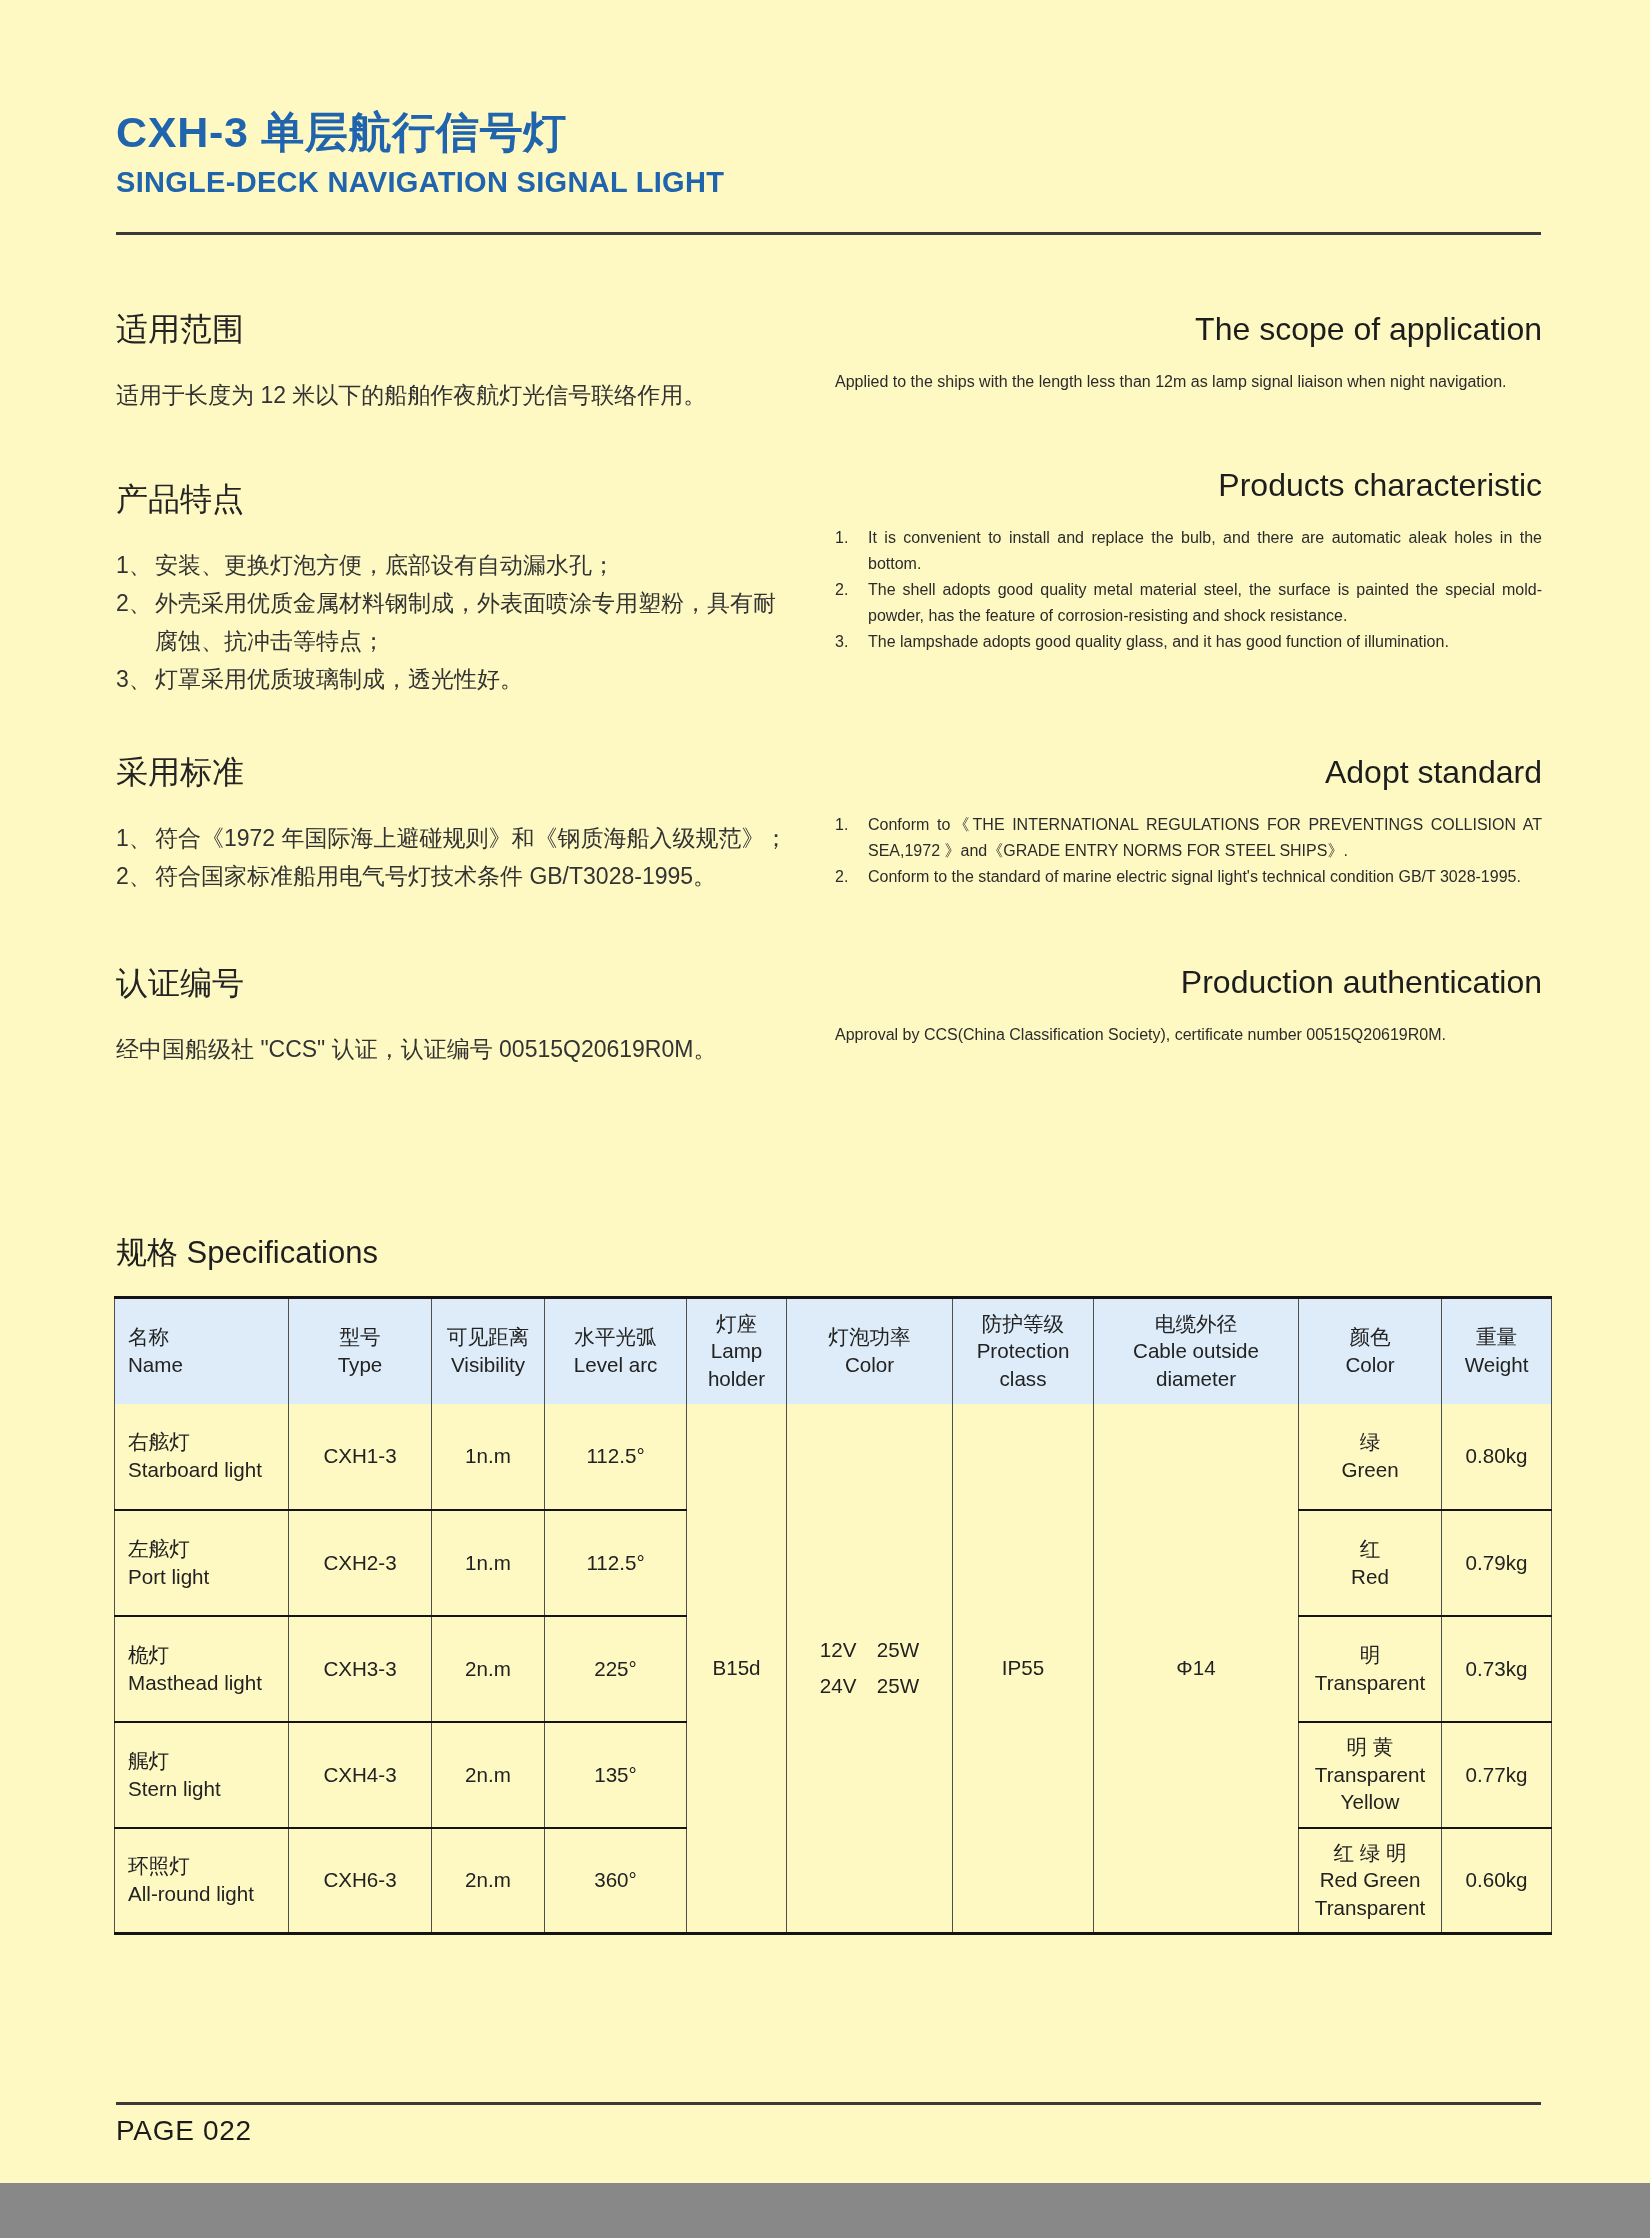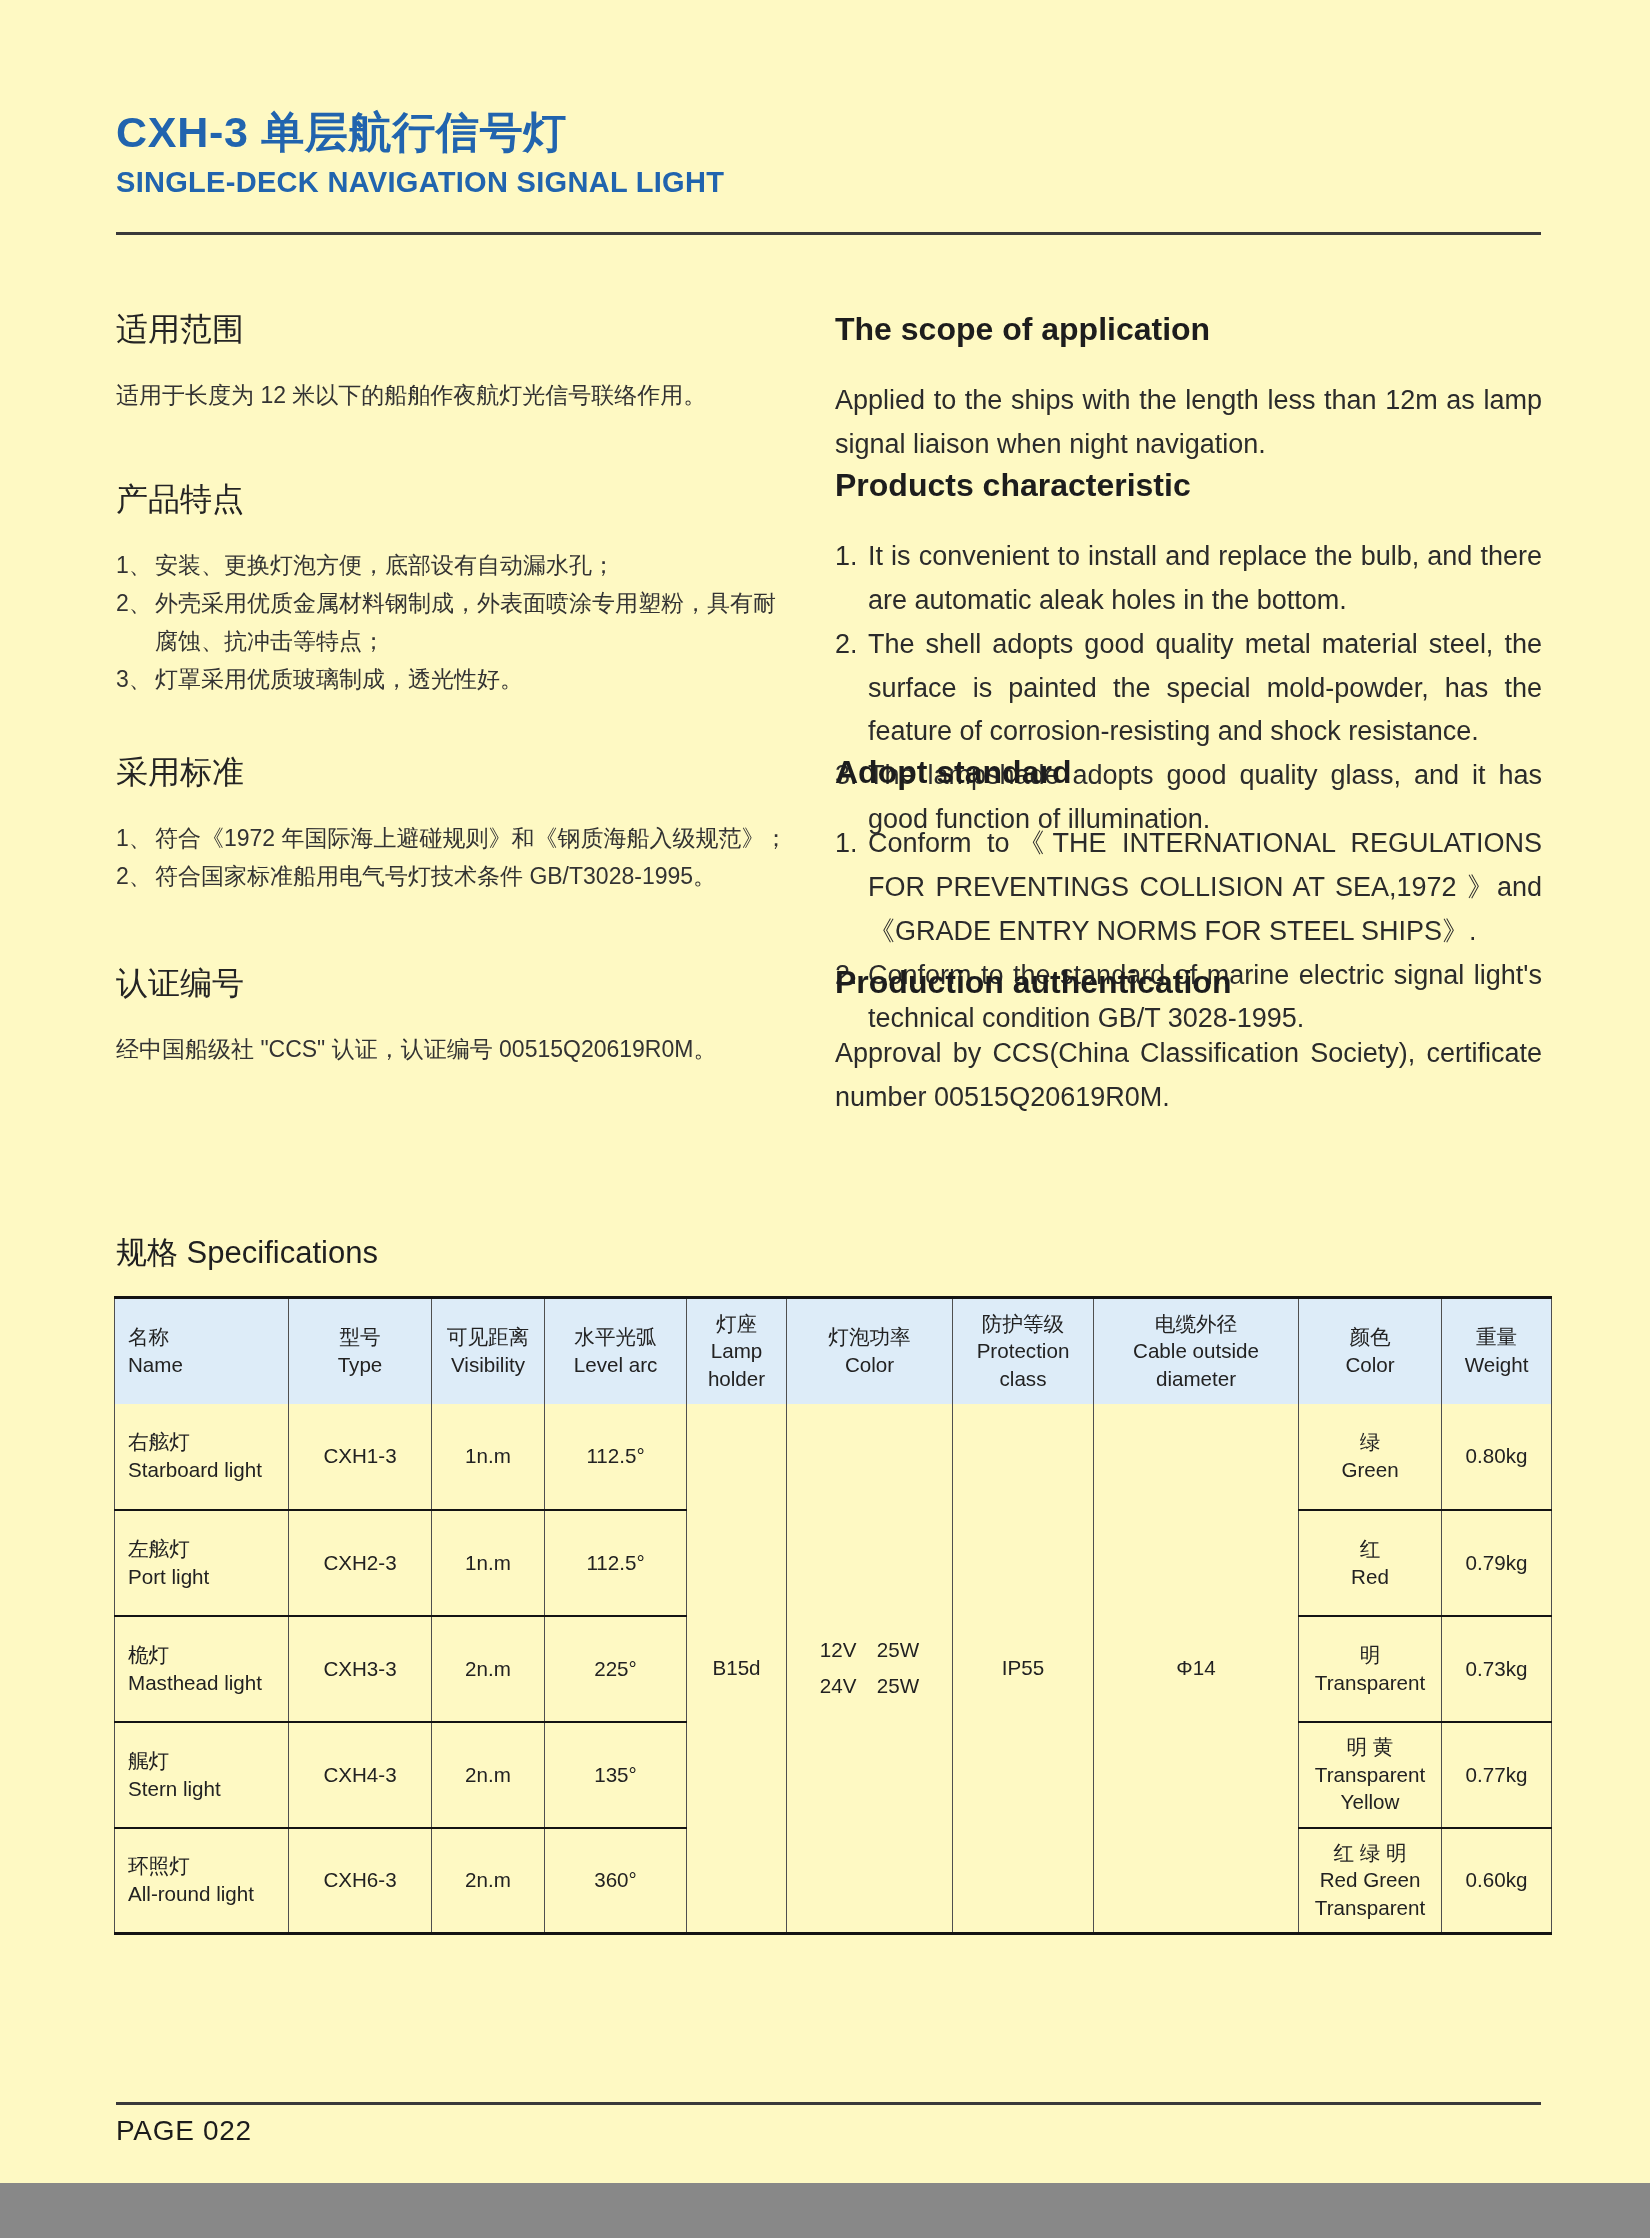--- a/index.html
+++ b/index.html
@@ -14,23 +14,23 @@
   
   .title-zh{position:absolute;left:116px;top:108px;font-size:43px;font-weight:700;color:var(--accent);line-height:1.15;letter-spacing:0.7px;}
   .title-en{position:absolute;left:116px;top:166px;font-size:29px;font-weight:600;color:var(--accent);letter-spacing:0.3px;}
   .rule{position:absolute;left:116px;width:1425px;height:2.7px;background:#3a3a3a;}
   .rule.top{top:232px;}
   .rule.bottom{top:2102px;}
   
   .zh-col{position:absolute;left:116px;width:672px;}
   .en-col{position:absolute;left:835px;width:707px;}
   .h-zh{font-size:32px;font-weight:500;color:#242424;line-height:1.2;margin:0;}
-  .h-en{font-size:32px;font-weight:700;color:#1d1d1d;line-height:1.2;margin:0;}
+  .h-en{font-size:32px;font-weight:400;color:#1d1d1d;line-height:1.2;margin:0;text-align:right;}
   .body-zh{margin-top:29px;font-size:23px;line-height:1.65;color:#333;}
-  .body-en{margin-top:31px;font-size:27px;line-height:1.62;color:#2b2b2b;text-align:justify;}
+  .body-en{margin-top:21px;font-size:16px;line-height:1.62;color:#2b2b2b;text-align:justify;}
   .li{display:flex;}
   .li .num{flex:0 0 39px;}
   .en-col .li .num{flex:0 0 33px;}
   .li .txt{flex:1;}
   .en-col .li .txt{text-align:justify;}
   
   .specs-title{position:absolute;left:116px;top:1232px;font-size:31px;font-weight:500;color:#1f1f1f;}
   .spec-table{
     position:absolute;left:114px;top:1296px;
     border-collapse:collapse;table-layout:fixed;width:1438px;

